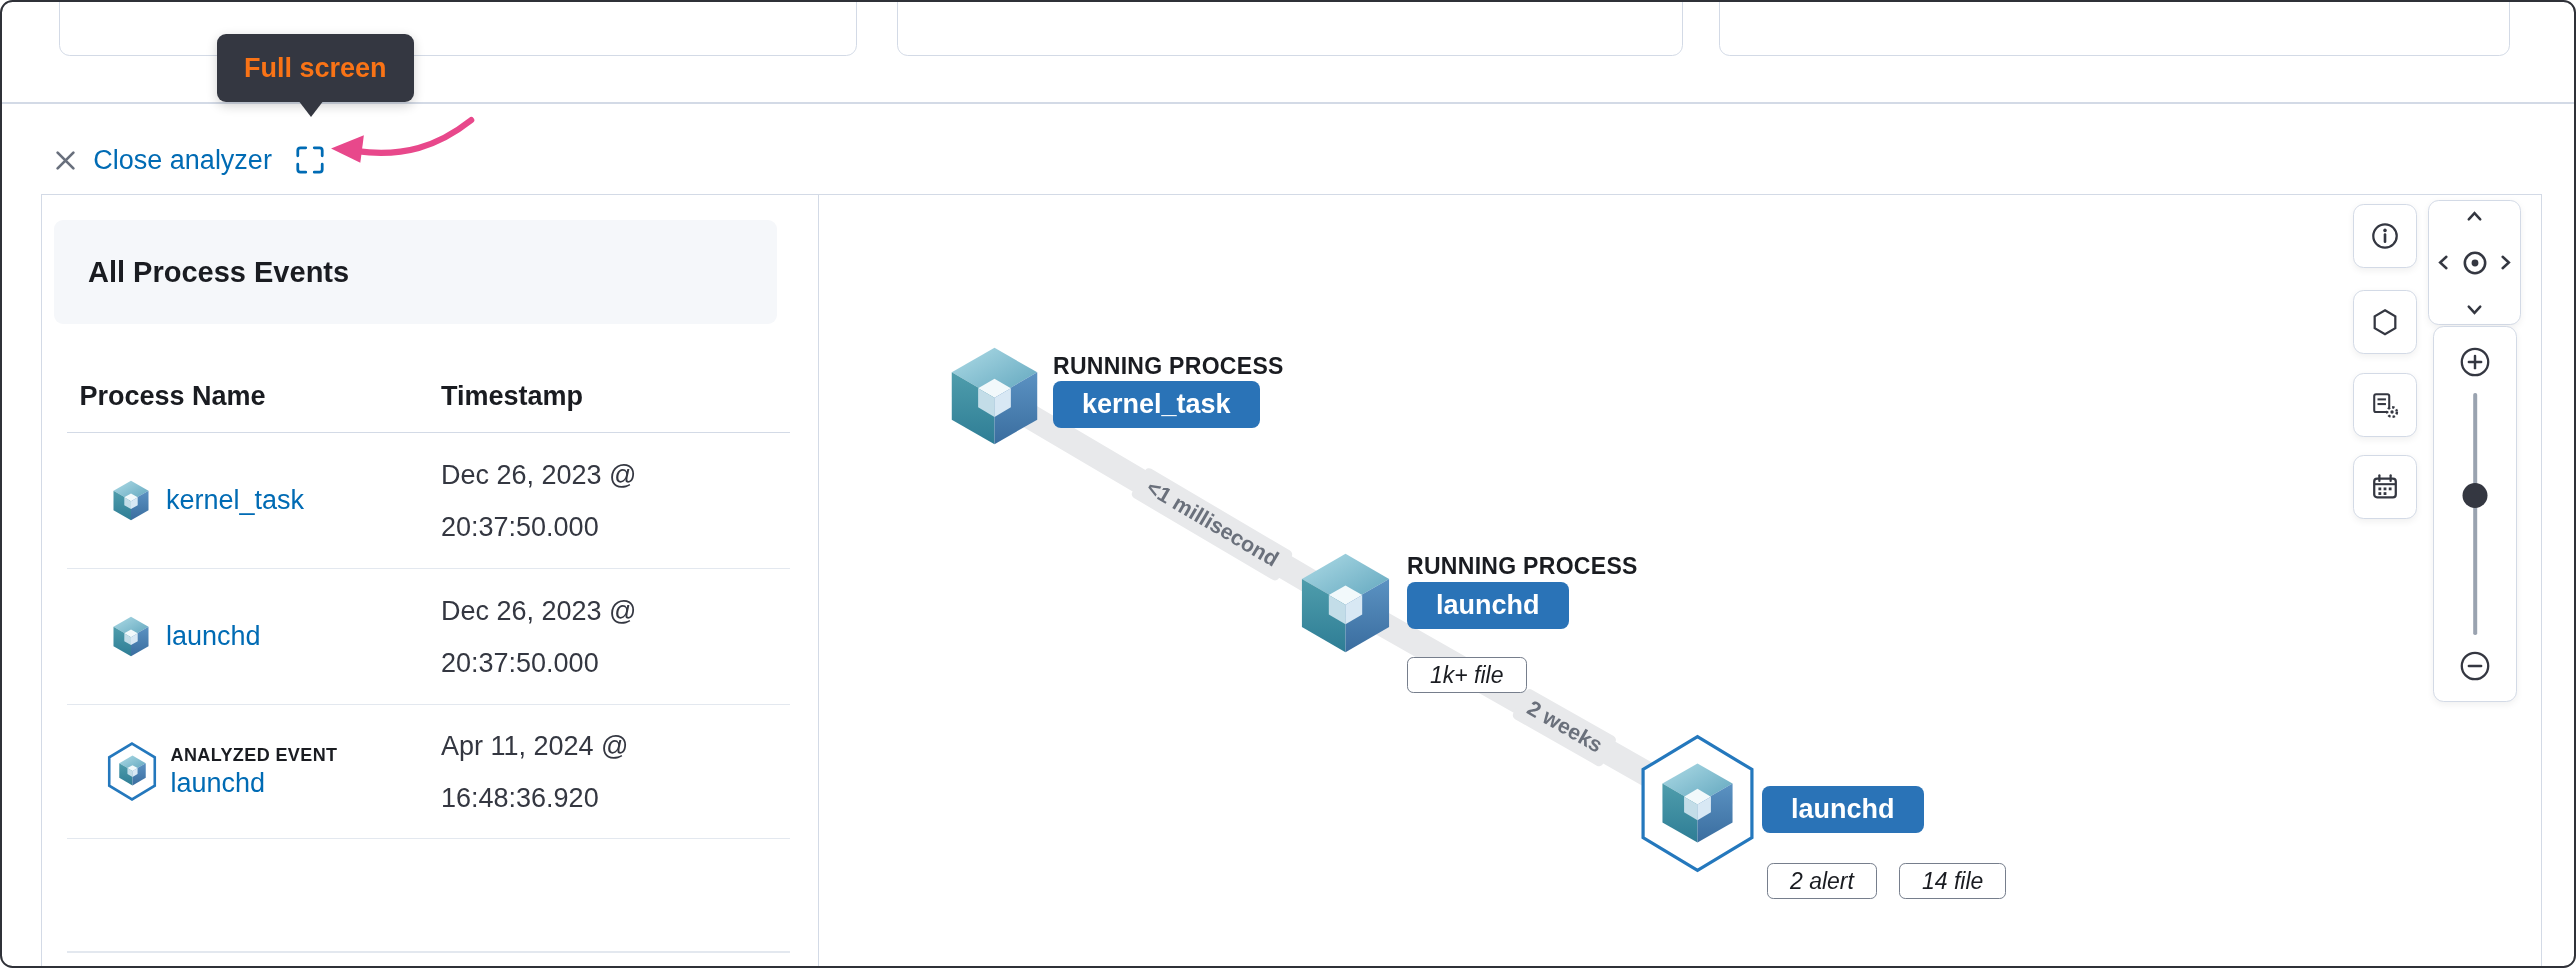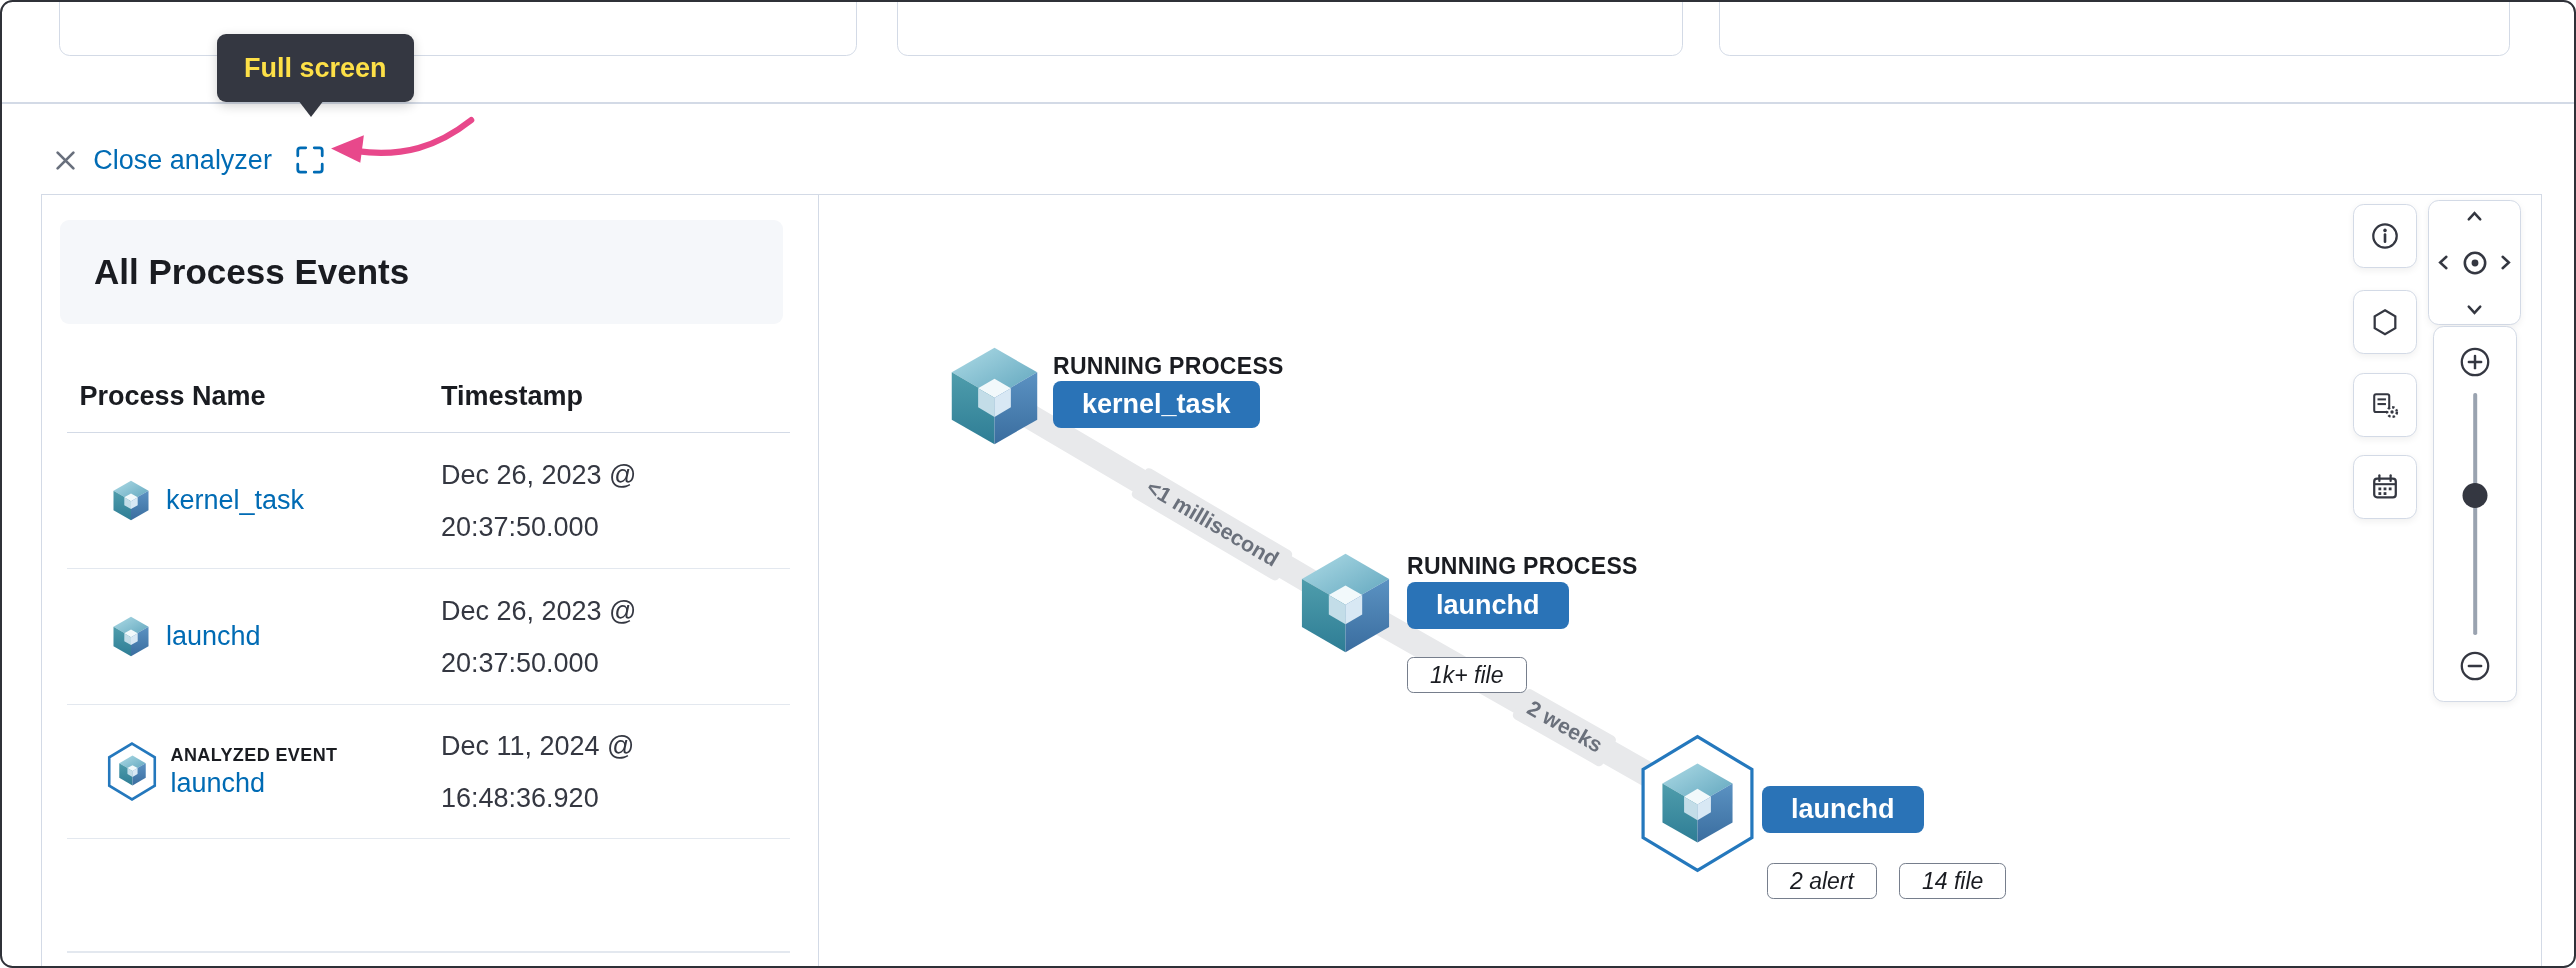--- a/index.html
+++ b/index.html
@@ -13,21 +13,21 @@
   .top-panel { position:absolute; top:-25px; height:79px; background:#fff;
                border:1.8px solid var(--border,#d3dae6); border-radius:10.7px; }
   .tp1 { left:57px;  width:798px; }
   .tp2 { left:895px; width:786px; }
   .tp3 { left:1717px; width:791px; }
   .top-divider { position:absolute; top:100px; left:0; width:100%; height:1.8px;
                  background:var(--border,#d3dae6); }
 
   
   .tooltip { position:absolute; left:215px; top:32px; height:68px; padding:0 27px;
-             background:var(--tooltip_bg,#343741); color:#fde047; font-size:27px; font-weight:bold;
+             background:var(--tooltip_bg,#343741); color:#f97316; font-size:27px; font-weight:bold;
              display:flex; align-items:center; border-radius:9px; z-index:40;
              box-shadow:0 3.6px 10.7px rgba(0,0,0,.18); white-space:nowrap; }
   .tooltip-arrow { position:absolute; left:296px; top:98px; width:0; height:0; z-index:40;
                    border-left:13.4px solid transparent; border-right:13.4px solid transparent;
                    border-top:17px solid var(--tooltip_bg,#343741); }
   .annot-arrow { position:absolute; left:324px; top:111px; z-index:41; }
 
   
   .close-row { position:absolute; left:50px; top:134px; height:48px; display:flex; align-items:center; }
   .close-btn { background:none; border:none; display:flex; align-items:center; gap:14.3px; cursor:pointer; }
@@ -35,23 +35,23 @@
   .fs-btn { background:none; border:none; margin-left:18px; width:41px; height:41px; cursor:pointer;
             display:flex; align-items:center; justify-content:center; }
 
   
   .analyzer { position:absolute; left:39px; top:192px; width:2501px; height:806px;
               border:1.8px solid var(--border,#d3dae6); background:#fff; }
 
   
   .left-pane { position:absolute; left:0; top:0; width:777px; height:100%;
                border-right:1.8px solid var(--border,#d3dae6); background:#fff; }
-  .panel-title { position:absolute; left:18px; top:25px; width:723px; height:104px;
+  .panel-title { position:absolute; left:12px; top:25px; width:723px; height:104px;
                  background:var(--panel_bg,#f5f7fa); border-radius:9px; display:flex; align-items:center;
-                 padding-left:34px; font-size:35px; font-weight:bold; color:var(--heading,#1a1c21); }
+                 padding-left:34px; font-size:29px; font-weight:bold; color:var(--heading,#1a1c21); }
   .t-head { position:absolute; left:25px; top:166px; width:723px; height:72px; display:flex;
             align-items:center; border-bottom:1.8px solid var(--border,#d3dae6);
             font-weight:bold; font-size:27px; color:var(--heading,#1a1c21); }
   .col-name { width:374px; padding-left:12.5px; }
   .t-row { position:absolute; left:25px; width:723px; height:136px; display:flex; align-items:center;
            border-bottom:1.8px solid #e3e8ef; }
   .row1 { top:238px; } .row2 { top:374px; } .row3 { top:510px; height:134px; }
   .table-bottom-line { position:absolute; left:25px; top:756px; width:723px; height:1.8px; background:#e3e8ef; }
   .cell-name { width:374px; display:flex; align-items:center; padding-left:45px; gap:16px; }
   .cell-name3 { padding-left:39px; gap:12.5px; }
@@ -224,21 +224,21 @@
             <svg class="cube-xs" viewBox="0 0 100 110">
                 <use href="#cubeShape"></use>
               </svg>
           </span>
           <span class="name-stack">
             <span class="analyzed-badge">ANALYZED EVENT</span>
             <a class="proc-link">launchd</a>
           </span>
         </div>
         <div class="cell-ts">
-          <div>Dec 11, 2024 @</div>
+          <div>Apr 11, 2024 @</div>
           <div>16:48:36.920</div>
         </div>
       </div>
 
       <div class="table-bottom-line"></div>
     </div>
 
     <div class="edge edge1">
       <span class="edge-label">&lt;1 millisecond</span>
     </div>

